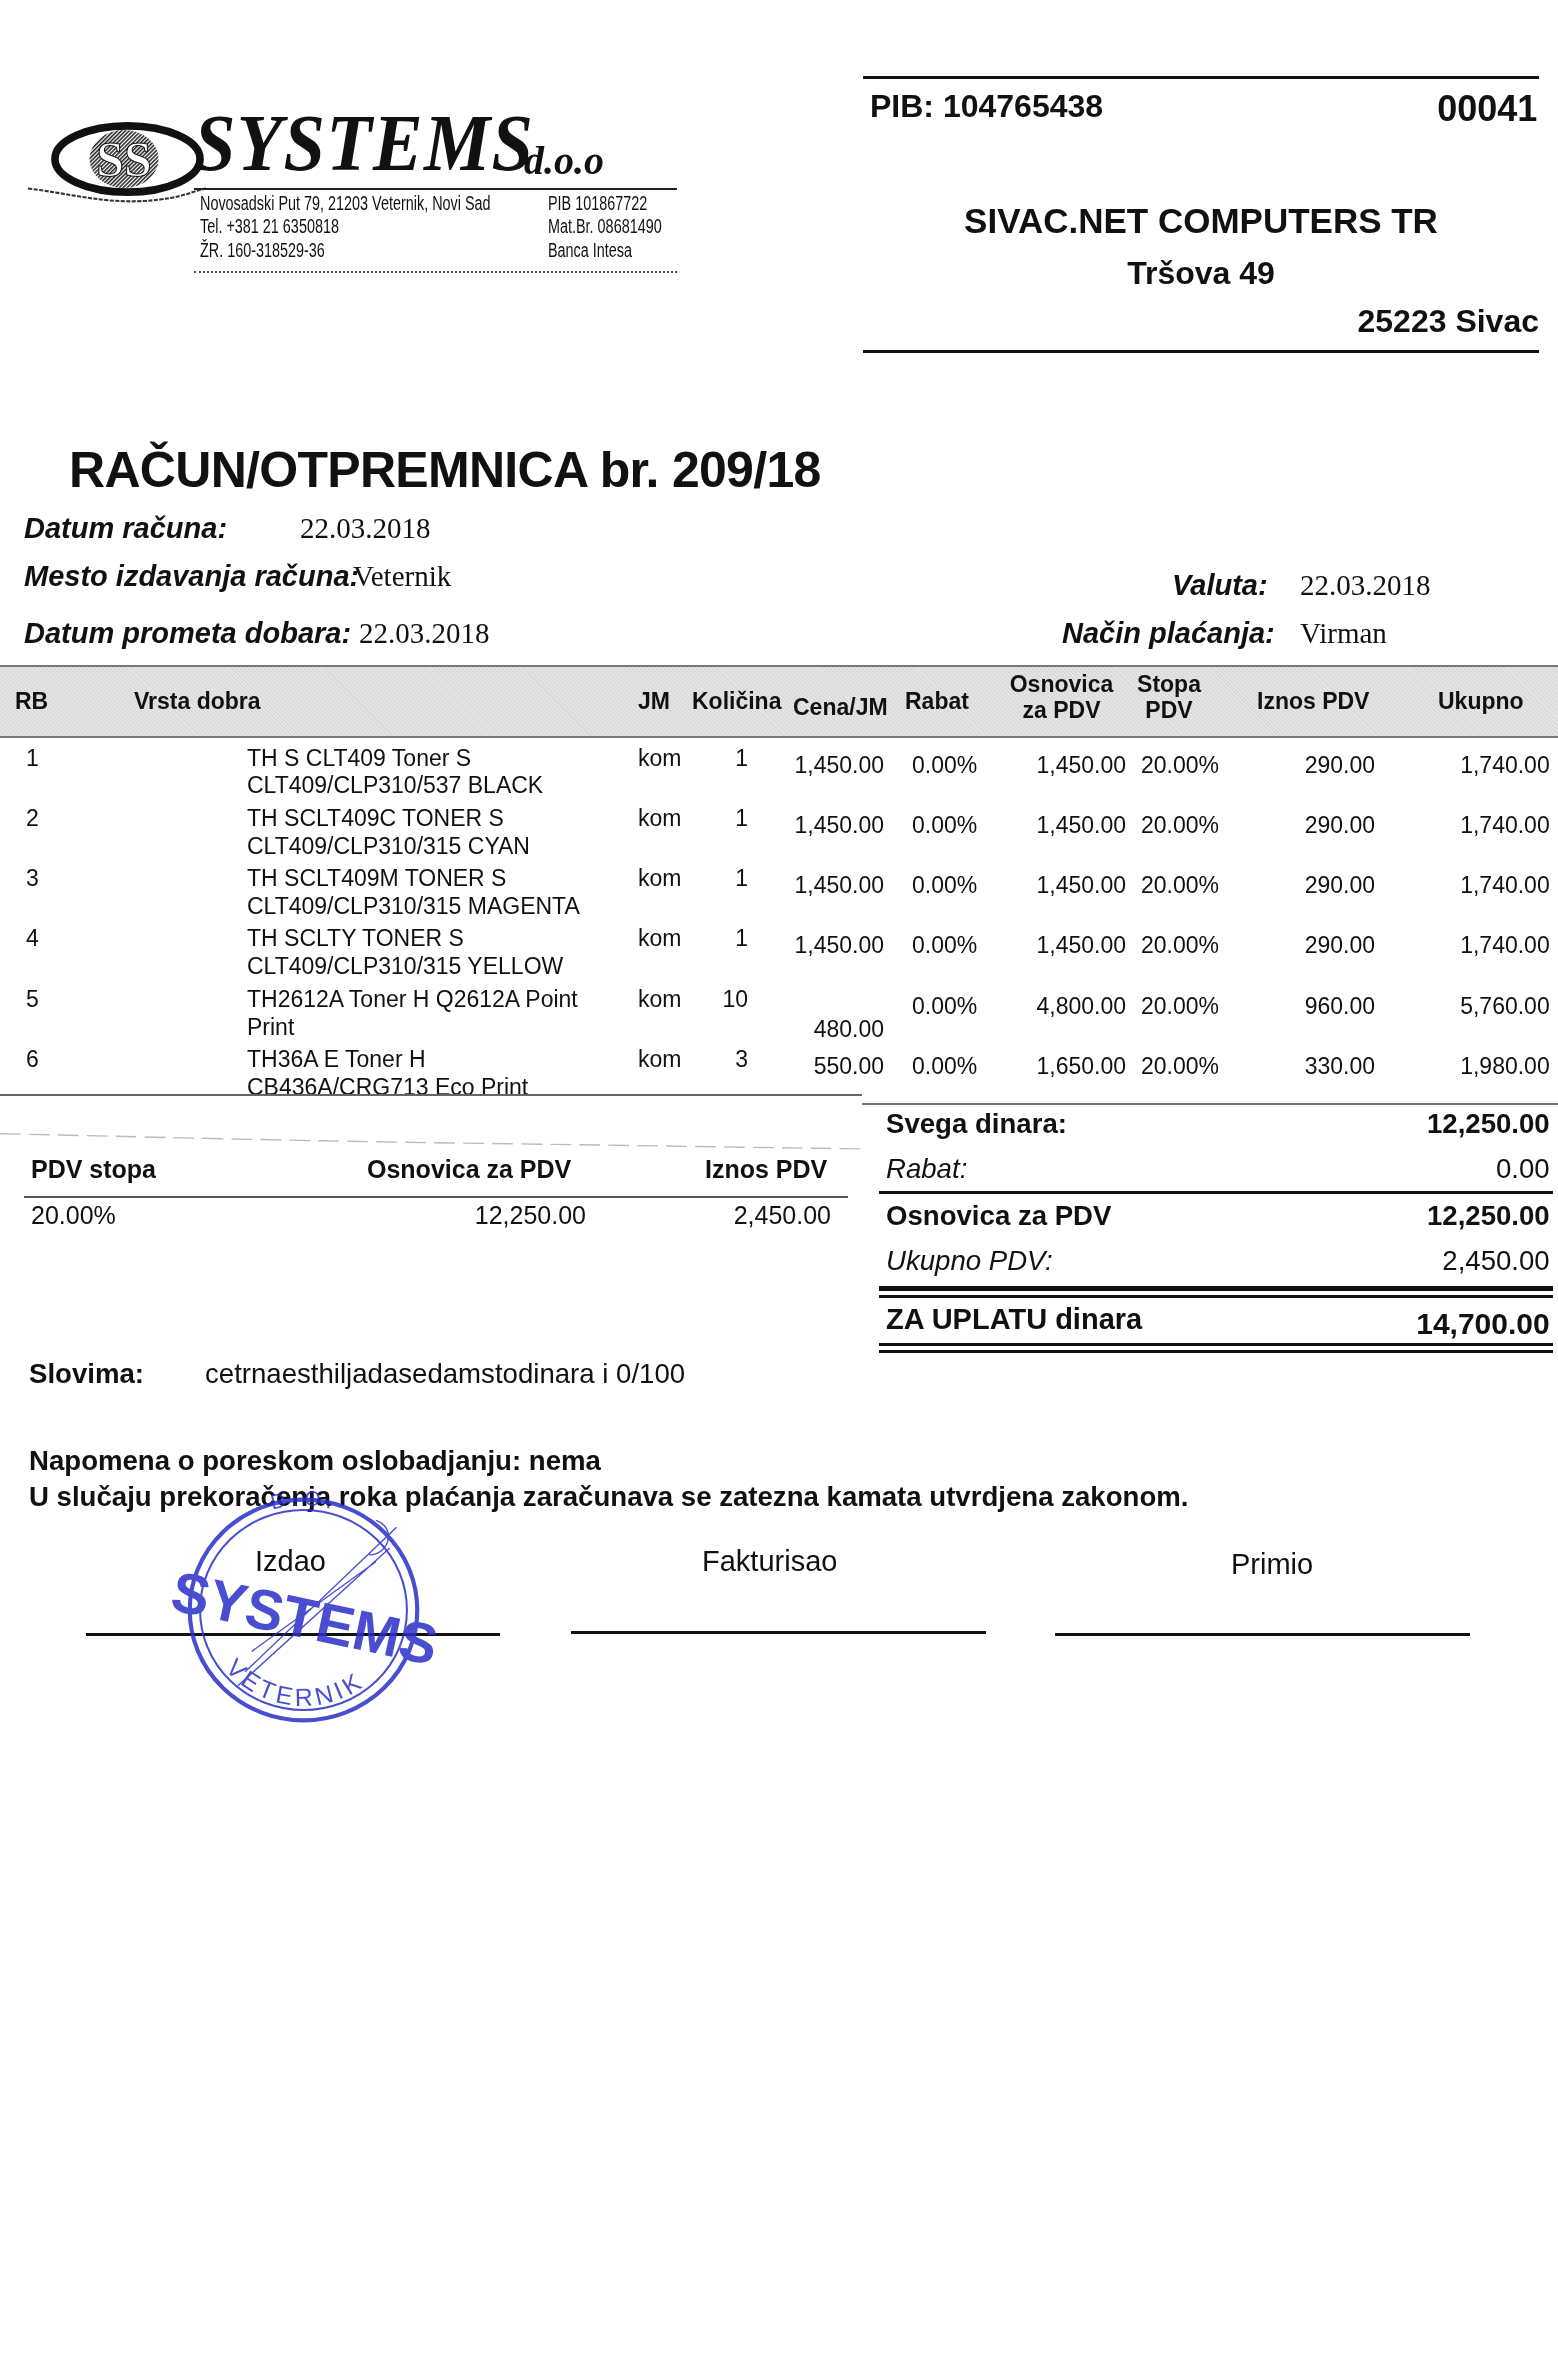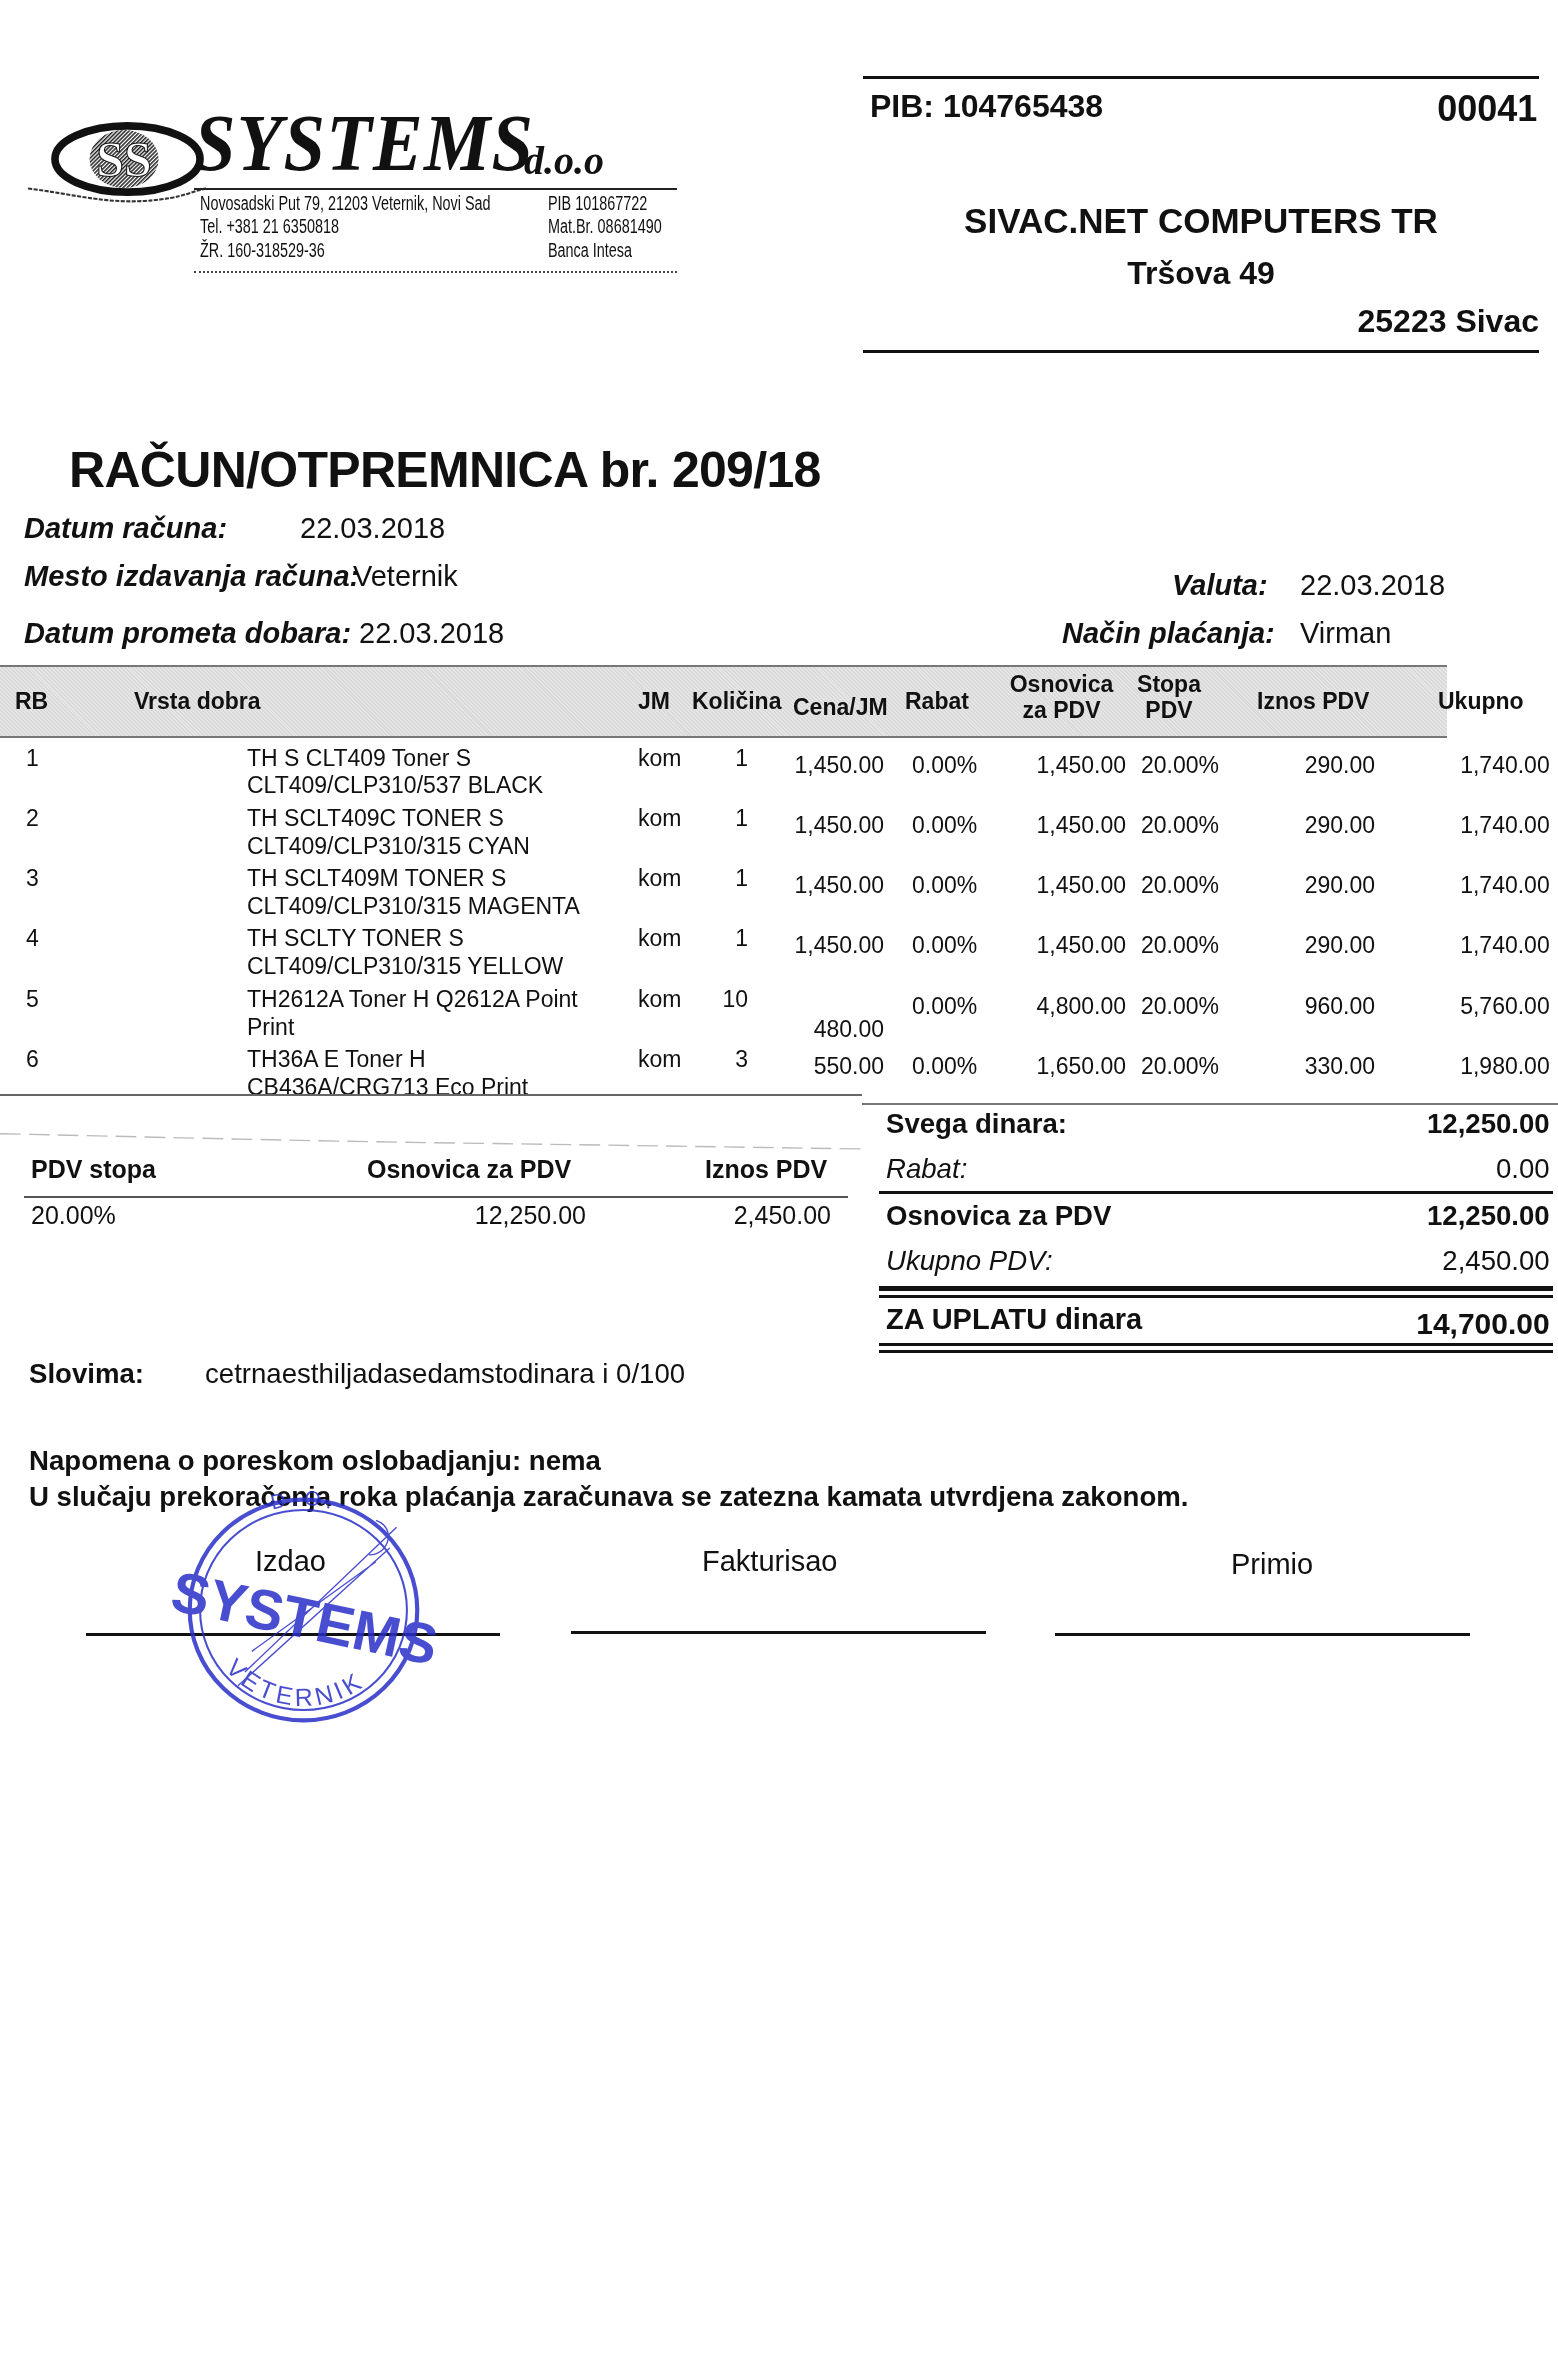--- a/index.html
+++ b/index.html
@@ -22,31 +22,31 @@
   #buyer-bottom-rule { left:863px; top:350px; width:676px; height:3.4px; background:#111; }
   #pib { left:870px; top:88px; font-size:32px; font-weight:bold; }
   #doc-code { right:20.7px; top:88px; font-size:36px; font-weight:bold; }
   #buyer-name { left:863px; width:676px; top:201px; text-align:center; font-size:35px; font-weight:bold; }
   #buyer-street { left:863px; width:676px; top:255px; text-align:center; font-size:32px; font-weight:bold; }
   #buyer-city { left:863px; width:676px; top:303px; text-align:right; font-size:32px; font-weight:bold; }
 
   
   #doc-title { left:69px; top:441px; font-size:50px; font-weight:bold; letter-spacing:-0.7px; }
   .meta-label { font-style:italic; font-weight:bold; font-size:29px; }
-  .meta-value { font-size:29px; }
+  .meta-value { font-size:29px;font-family:Liberation Serif, serif; }
   #m1-l { left:24px; top:512px; } #m1-v { left:300px; top:512px; }
   #m2-l { left:24px; top:560px; } #m2-v { left:353px; top:560px; }
   #m3-l { left:24px; top:617px; } #m3-v { left:359px; top:617px; }
   #m4-l { left:1172px; top:569px; } #m4-v { left:1300px; top:569px; }
   #m5-l { left:1062px; top:617px; } #m5-v { left:1300px; top:617px; }
 
   
-  #thead { left:0; top:665px; width:1430px; height:69px; background:#d9d9d9;
+  #thead { left:0; top:665px; width:1558px; height:69px; background:#d9d9d9;
            background-image:repeating-linear-gradient(45deg, rgba(255,255,255,0.35) 0 1.4px, transparent 1.4px 2.8px);
-           border-top:2.8px solid #777; border-bottom:2.8px solid #777;padding-left:17px; }
+           border-top:2.8px solid #777; border-bottom:2.8px solid #777; }
   .th { position:absolute; font-size:23px; font-weight:bold; color:#111; text-align:center; line-height:26px; }
   .td { position:absolute; font-size:23px; color:#111; white-space:nowrap; }
   .num { text-align:right; }
   #tbl-bottom { left:0; top:1094px; width:862px; height:2.1px; background:#666; }
 
   
   #ps-wave { left:0; top:1131px; width:862px; height:20.7px; }
   .ps-h { font-size:25px; font-weight:bold; }
   .ps-v { font-size:25px; }
   #ps-rule { left:24px; top:1196px; width:824px; height:2.1px; background:#555; }

